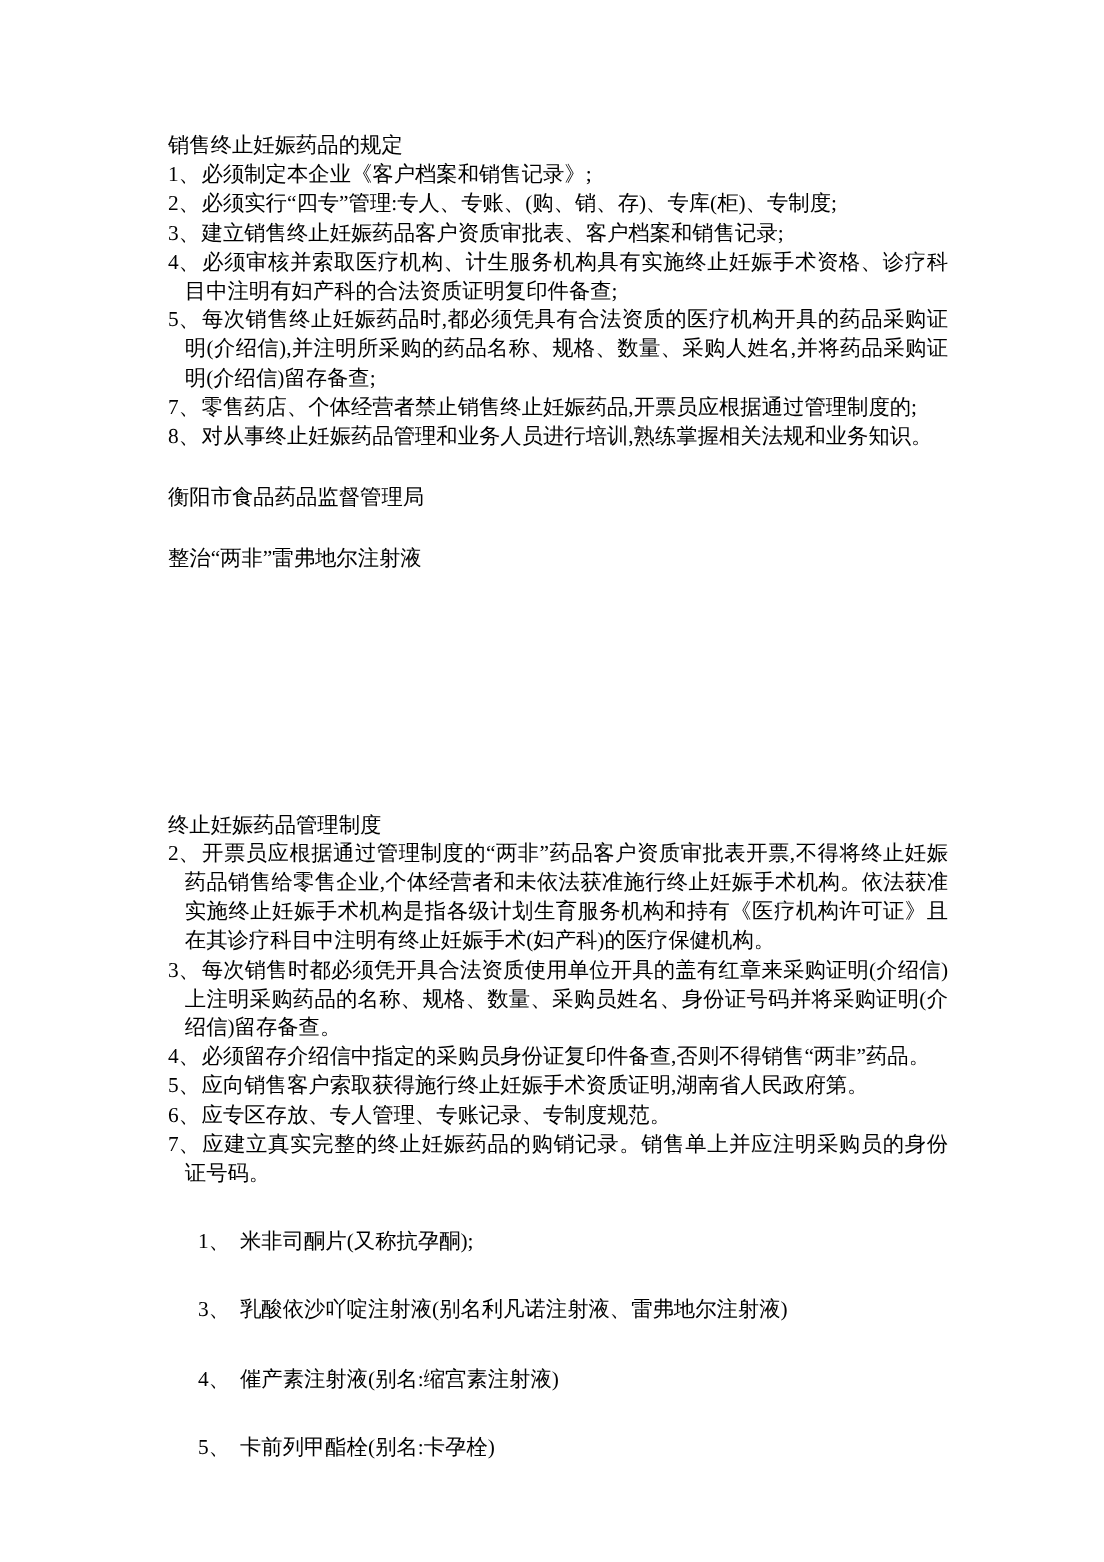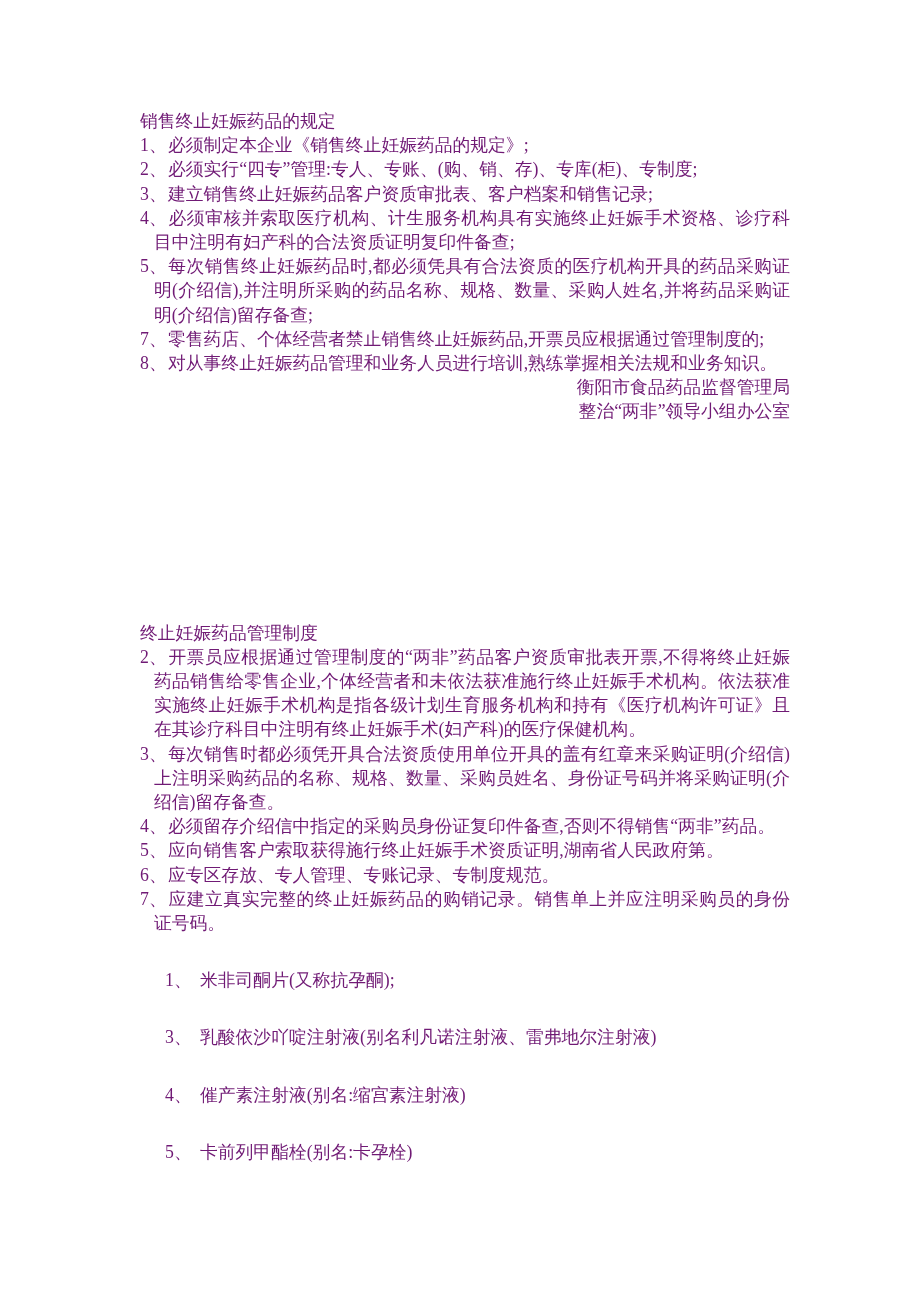--- a/index.html
+++ b/index.html
@@ -5,21 +5,21 @@
   html, body {
     margin: 0;
     padding: 0;
     background: #ffffff;
   }
   .page {
     position: relative;
     width: 920px;
     height: 1302px;
     background: #ffffff;
-    color: #701a75;
+    color: #000000;
     font-family: "Liberation Serif", "DejaVu Serif", serif;
     font-size: 17.8px;
     line-height: 24.2px;
     overflow: hidden;
   }
   .content {
     position: absolute;
     left: 140px;
     top: 109px;
     width: 650px;
@@ -46,45 +46,46 @@
     text-indent: -35px;
     text-align: justify;
     margin-top: 33px;
   }
   .sub .num {
     display: inline-block;
     width: 35px;
     text-indent: 0;
   }
   .sig {
-    text-align: right;
+    text-align: left;
+    margin-top: 27px;
   }
   .section-gap {
     height: 197px;
   }
 </style>
 </head>
 <body>
 
 <div class="page">
   <div class="content">
 
     <section>
       <h1 class="doc-title">销售终止妊娠药品的规定</h1>
 
-      <p class="li"><span class="num">1、</span><span>必须制定本企业《销售终止妊娠药品的规定》;</span></p>
+      <p class="li"><span class="num">1、</span><span>必须制定本企业《客户档案和销售记录》;</span></p>
       <p class="li"><span class="num">2、</span><span>必须实行“四专”管理:专人、专账、(购、销、存)、专库(柜)、专制度;</span></p>
       <p class="li"><span class="num">3、</span><span>建立销售终止妊娠药品客户资质审批表、客户档案和销售记录;</span></p>
       <p class="li"><span class="num">4、</span><span>必须审核并索取医疗机构、计生服务机构具有实施终止妊娠手术资格、诊疗科目中注明有妇产科的合法资质证明复印件备查;</span></p>
       <p class="li"><span class="num">5、</span><span>每次销售终止妊娠药品时,都必须凭具有合法资质的医疗机构开具的药品采购证明(介绍信),并注明所采购的药品名称、规格、数量、采购人姓名,并将药品采购证明(介绍信)留存备查;</span></p>
       <p class="li"><span class="num">7、</span><span>零售药店、个体经营者禁止销售终止妊娠药品,开票员应根据通过管理制度的;</span></p>
       <p class="li"><span class="num">8、</span><span>对从事终止妊娠药品管理和业务人员进行培训,熟练掌握相关法规和业务知识。</span></p>
 
       <p class="sig">衡阳市食品药品监督管理局</p>
-      <p class="sig">整治“两非”领导小组办公室</p>
+      <p class="sig">整治“两非”雷弗地尔注射液</p>
     </section>
 
     <div class="section-gap"></div>
 
     <section>
       <h1 class="doc-title">终止妊娠药品管理制度</h1>
 
       <p class="li"><span class="num">2、</span><span>开票员应根据通过管理制度的“两非”药品客户资质审批表开票,不得将终止妊娠药品销售给零售企业,个体经营者和未依法获准施行终止妊娠手术机构。依法获准实施终止妊娠手术机构是指各级计划生育服务机构和持有《医疗机构许可证》且在其诊疗科目中注明有终止妊娠手术(妇产科)的医疗保健机构。</span></p>
       <p class="li"><span class="num">3、</span><span>每次销售时都必须凭开具合法资质使用单位开具的盖有红章来采购证明(介绍信)上注明采购药品的名称、规格、数量、采购员姓名、身份证号码并将采购证明(介绍信)留存备查。</span></p>
       <p class="li"><span class="num">4、</span><span>必须留存介绍信中指定的采购员身份证复印件备查,否则不得销售“两非”药品。</span></p>

